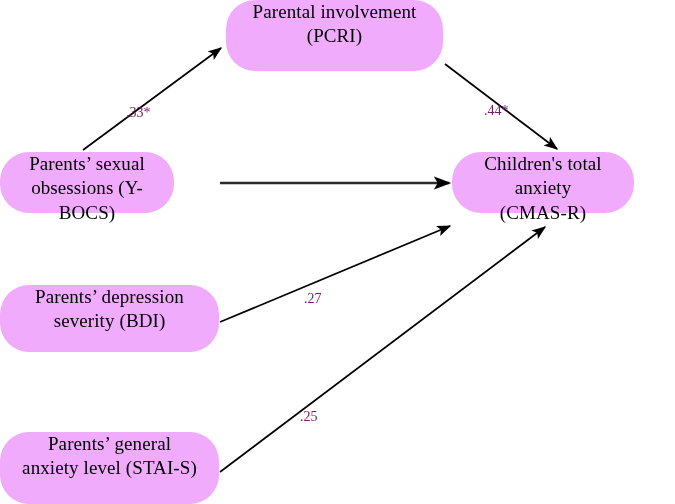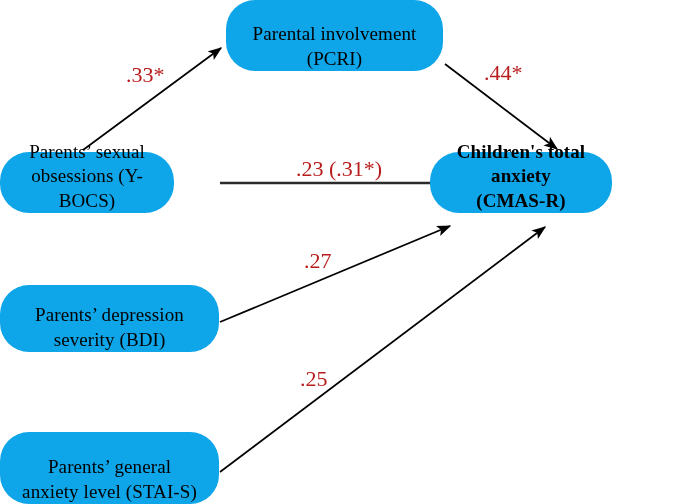--- a/index.html
+++ b/index.html
@@ -18,45 +18,46 @@
   }
   #diagram-svg {
     position: absolute;
     left: 0;
     top: 0;
     width: 675px;
     height: 504px;
   }
   .node-box {
     position: absolute;
-    background: #0ea5e9;
+    background: #f0abfc;
     display: flex;
-    align-items: flex-end;
+    align-items: flex-start;
     justify-content: center;
     text-align: center;
     box-sizing: border-box;
     color: #000000;
     font-size: 19px;
     line-height: 1.28;
     letter-spacing: 0.1px;
     z-index: 2;
     border-radius: 29px;
   }
   .node-label {
     display: block;
     white-space: pre-line;
     padding: 0 6px;
   }
   .edge-label {
     position: absolute;
-    color: #b91c1c;
-    font-size: 22px;
+    color: #701a75;
+    font-size: 14px;
     white-space: nowrap;
     z-index: 3;
     line-height: 1;
+    margin-top: 42px;
   }
 </style>
 </head>
 <body>
 
 <div id="diagram-root">
 
   <svg id="diagram-svg" viewBox="0 0 675 504" xmlns="http://www.w3.org/2000/svg">
     <defs>
       <marker id="arrowhead" markerWidth="9" markerHeight="9" refX="7.6" refY="3.2" orient="auto" markerUnits="strokeWidth">
@@ -81,38 +82,37 @@
   <div class="node-box" style="left:226px; top:0px; width:217px; height:71px;">
     <span class="node-label">Parental involvement
 (PCRI)</span>
   </div>
 
   <div class="node-box" style="left:0px; top:152px; width:174px; height:61px;">
     <span class="node-label">Parents’ sexual
 obsessions (Y-BOCS)</span>
   </div>
 
-  <div class="node-box" style="left:430px; top:152px; width:182px; height:61px;font-weight:bold;">
+  <div class="node-box" style="left:452px; top:152px; width:182px; height:61px;">
     <span class="node-label">Children's total anxiety
 (CMAS-R)</span>
   </div>
 
   <div class="node-box" style="left:0px; top:285px; width:219px; height:67px;">
     <span class="node-label">Parents’ depression
 severity (BDI)</span>
   </div>
 
   <div class="node-box" style="left:0px; top:432px; width:219px; height:72px;">
     <span class="node-label">Parents’ general
 anxiety level (STAI-S)</span>
   </div>
 
   <span class="edge-label" style="left:126px; top:64px;">.33*</span>
 
   <span class="edge-label" style="left:484px; top:62px;font-family:Liberation Serif, serif;">.44*</span>
 
-  <span class="edge-label" style="left:296px; top:158px;">.23 (.31*)</span>
 
   <span class="edge-label" style="left:304px; top:250px;">.27</span>
 
   <span class="edge-label" style="left:300px; top:368px;">.25</span>
 
 </div>
 
 </body></html>

